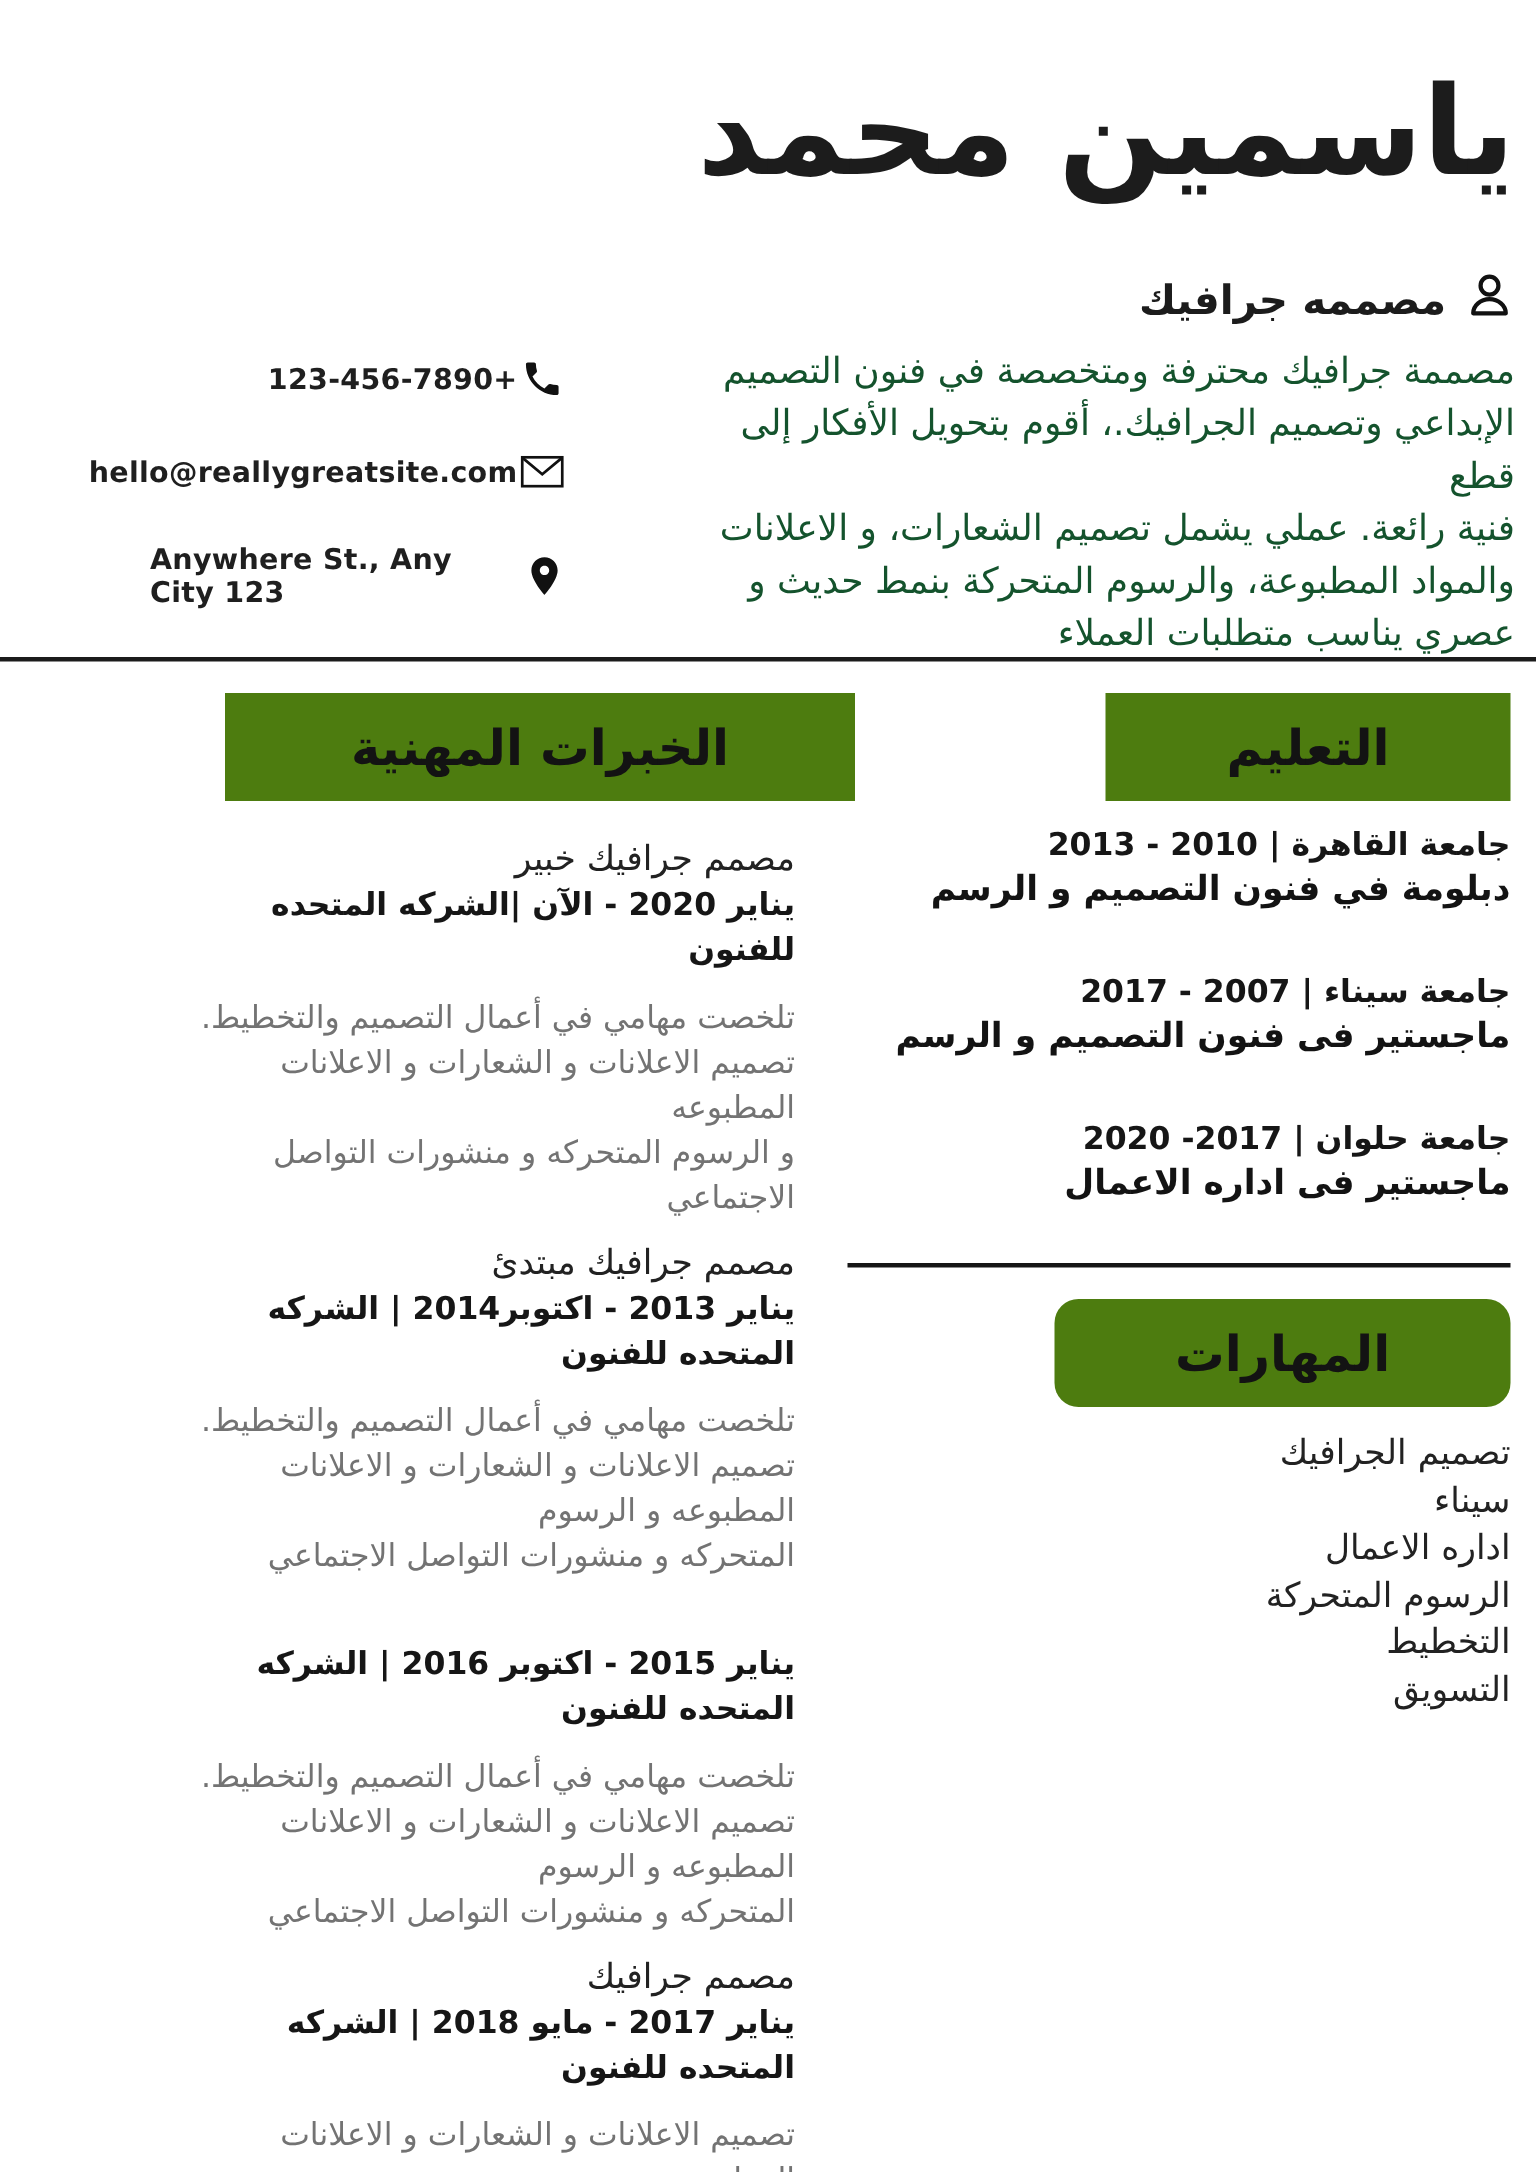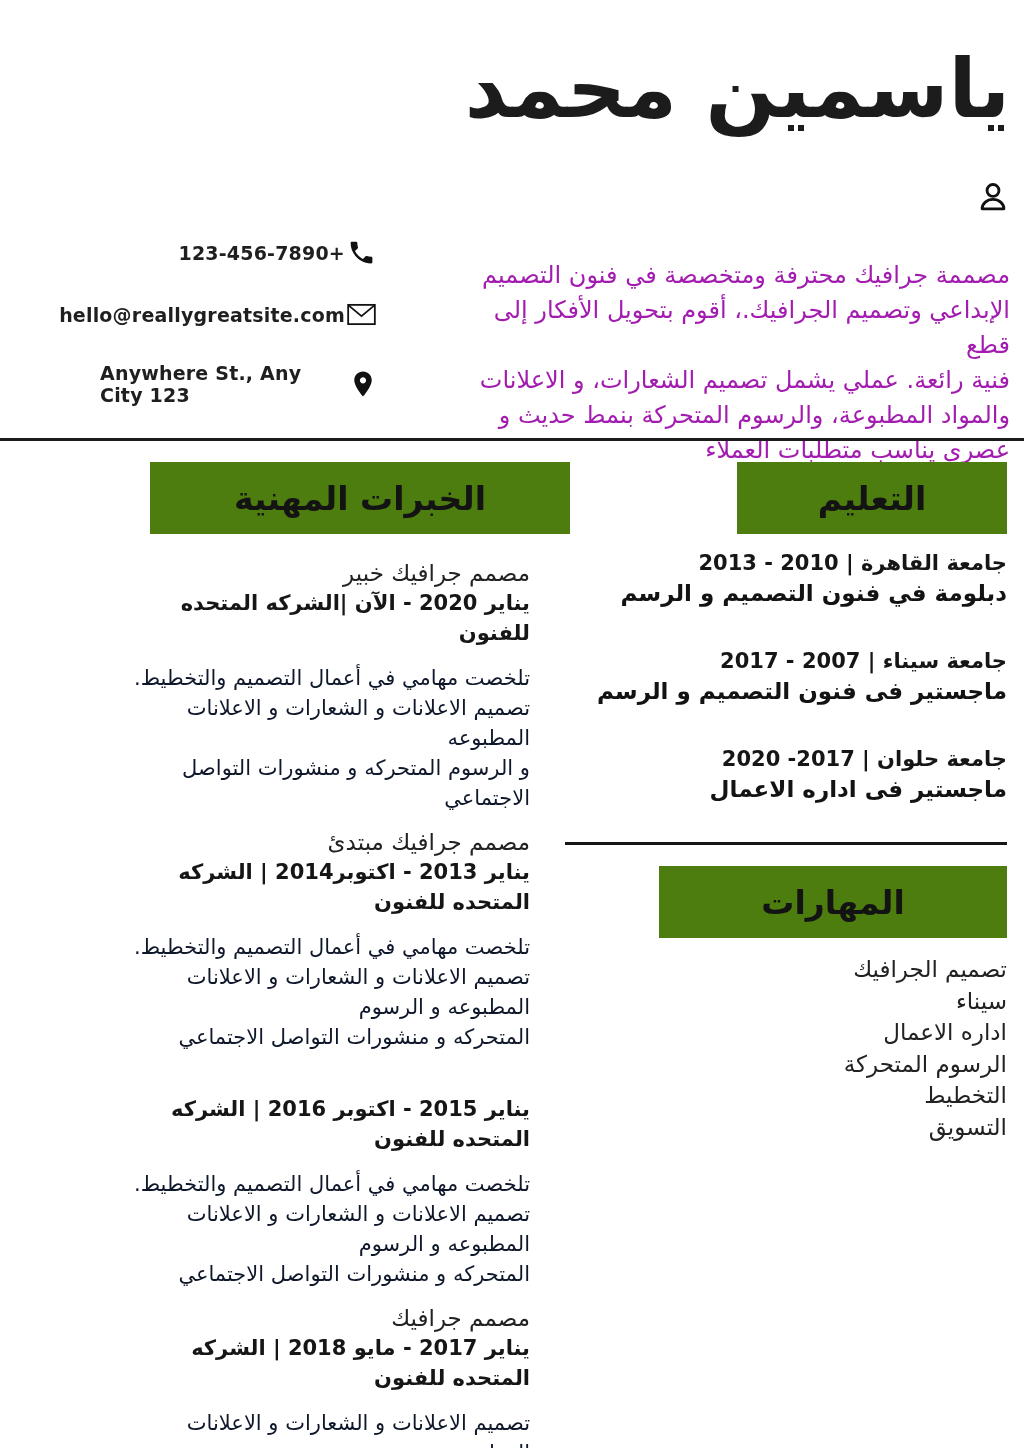--- a/index.html
+++ b/index.html
@@ -57,23 +57,22 @@
   .bio {
     position: absolute;
     top: 230px;
     right: 46px;
     width: 562px;
     direction: rtl;
     text-align: right;
     font-size: 24px;
     font-weight: 500;
     line-height: 35px;
-    color: #a21caf;
+    color: #14532d;
     white-space: pre-line;
-    margin-top: 28px;
   }
   
   .divider-top {
     position: absolute;
     top: 438px;
     left: 0;
     width: 1024px;
     height: 3px;
     background: #1b1b1b;
   }
@@ -97,34 +96,34 @@
     background: #4d7c0f;
     display: flex;
     align-items: center;
     justify-content: center;
     font-size: 33px;
     font-weight: 700;
     color: #131313;
   }
   .exp-header { width: 420px; margin-left: auto; }
   .edu-header { width: 270px; margin-left: auto; }
-  .skills-header { width: 348px; margin-left: auto; margin-top: 21px; }
+  .skills-header { width: 304px; margin-left: auto; margin-top: 21px; border-radius: 16px; }
   
   .exp-content { padding-left: 0; padding-right: 40px; text-align: right; }
   .job { margin-top: 14px; }
   .job.first { margin-top: 24px; }
   .job.no-title { margin-top: 42px; }
   .job-title { font-size: 23px; font-weight: 400; line-height: 30px; color: #222222; }
   .job-meta { font-size: 21px; font-weight: 700; line-height: 30px; color: #161616; }
   .job-desc {
     margin-top: 15px;
     font-size: 21px;
     font-weight: 400;
     line-height: 30px;
-    color: #0f172a;
+    color: #737373;
     white-space: pre-line;
   }
   
   .edu-list { margin-top: 14px; }
   .edu-item { margin-bottom: 38px; }
   .edu-school { font-size: 21px; font-weight: 700; line-height: 30px; color: #161616; }
   .edu-degree { font-size: 23px; font-weight: 700; line-height: 30px; color: #131313; }
   .divider-mid { height: 3px; background: #161616; margin-top: 10px; }
   
   .skills-list { margin-top: 16px; text-align: right; }
@@ -137,20 +136,21 @@
 
   <div class="name">ياسمين محمد</div>
 
   <div class="role-row">
     <span class="icon-box">
       <svg viewBox="0 0 36 36" width="34" height="34" aria-hidden="true">
         <circle cx="18" cy="10" r="6.3" fill="none" stroke="#111" stroke-width="3"></circle>
         <path d="M6.5 29.5 a11.5 10 0 0 1 23 0 z" fill="none" stroke="#111" stroke-width="3" stroke-linejoin="round"></path>
       </svg>
     </span>
+    <span class="role-text">مصممه جرافيك</span>
   </div>
 
   <div class="contact">
     <div class="contact-row">
       <span>123-456-7890+</span>
       <span class="icon-box">
         <svg viewBox="0 0 24 24" width="29" height="29" aria-hidden="true">
           <path fill="#111" d="M6.62 10.79c1.44 2.83 3.76 5.14 6.59 6.59l2.2-2.2c.27-.27.67-.36 1.02-.24 1.12.37 2.33.57 3.57.57.55 0 1 .45 1 1V20c0 .55-.45 1-1 1-9.39 0-17-7.61-17-17 0-.55.45-1 1-1h3.5c.55 0 1 .45 1 1 0 1.25.2 2.45.57 3.57.11.35.03.74-.25 1.02l-2.2 2.2z"></path>
         </svg>
       </span>

